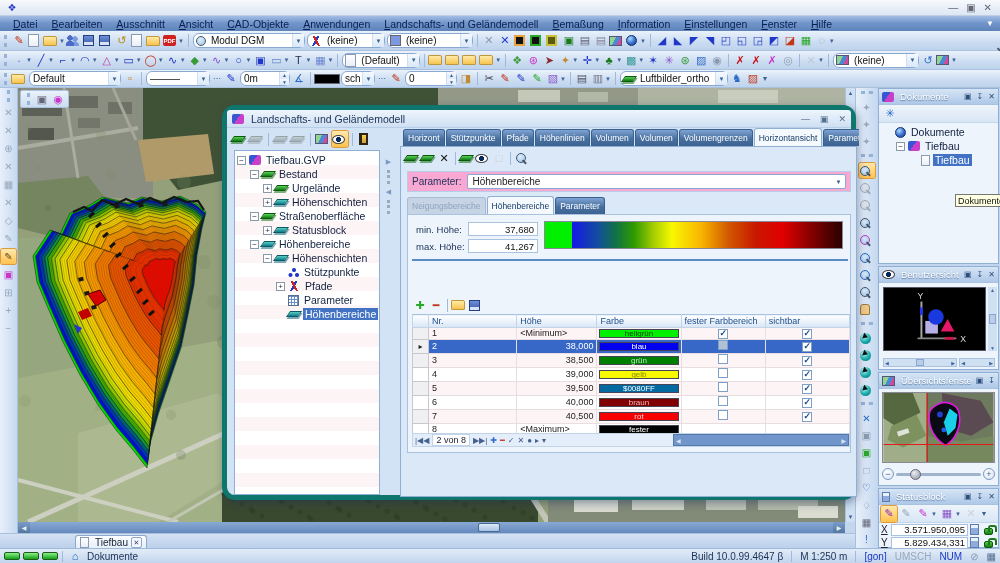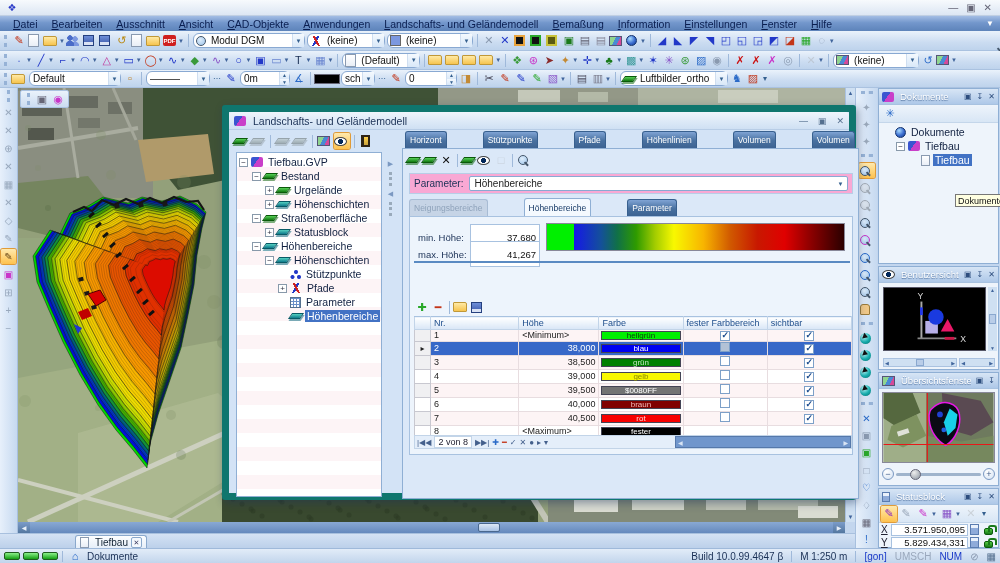--- a/index.html
+++ b/index.html
@@ -72,43 +72,43 @@
 .ptitle{height:16px;background:linear-gradient(#d7e5f5,#aec8e8);display:flex;align-items:center;padding:0 3px;gap:3px;border-bottom:1px solid #a8c2e0;}
 .ptitle .pt{color:#fff;font-size:9.5px;text-shadow:0 1px 1px #5a7aa5;white-space:nowrap;overflow:hidden;flex:1;}
 .ptitle .pbtn{color:#2e4e7e;font-size:8px;margin-left:2px;}
 .ptoolbar{height:18px;display:flex;align-items:center;padding-left:3px;background:linear-gradient(#eef4fb,#d8e6f5);border-bottom:1px solid #c4d6ea;}
 .tree{font-size:10.5px;color:#102040;position:relative;}
 .trow{display:flex;align-items:center;height:14px;white-space:nowrap;}
 .texp{width:9px;height:9px;border:1px solid #8899aa;background:#fff;font-size:8px;line-height:7px;text-align:center;color:#334;margin-right:3px;flex:none;}
 .tlabel{padding:0 2px;}
 .trow.sel .tlabel{background:#4272c4;color:#fff;}
 .ticon{margin-right:3px;flex:none;position:relative;display:inline-flex;align-items:center;justify-content:center;}
-#dialog{left:222px;top:17px;width:634px;height:395px;background:#d3e3f6;border:7px solid #0f766e;border-radius:3px;box-shadow:2px 3px 8px rgba(30,50,90,.45);}
+#dialog{left:222px;top:17px;width:634px;height:395px;background:#d3e3f6;border:5px solid #0f766e;border-radius:13px;box-shadow:2px 3px 8px rgba(30,50,90,.45);}
 #dtitle{height:18px;display:flex;align-items:center;padding:0 5px;gap:4px;background:linear-gradient(#eef5fc,#cfe0f3);border-bottom:1px solid #b8cde6;border-radius:3px 3px 0 0;}
 #dtitle .dt{font-size:10.5px;color:#1a3055;flex:1;}
 #dtitle .pbtn{color:#55708f;font-size:9px;margin-left:6px;}
 #dtoolbar{position:absolute;left:4px;top:19px;width:168px;height:20px;display:flex;align-items:center;gap:1px;}
 #dtree{position:absolute;left:7px;top:40px;width:146px;height:345px;background:repeating-linear-gradient(#fff 0 14px,#fdf4f6 14px 28px);border:1px solid #8fafd4;overflow:hidden;padding-top:2px;}
 #dsplit{position:absolute;left:153px;top:40px;width:17px;height:345px;display:flex;flex-direction:column;align-items:center;color:#7b99c2;font-size:7px;padding-top:8px;gap:4px;}
-.tabstrip{position:absolute;display:flex;align-items:flex-end;height:18px;overflow:hidden;gap:35px;}
+.tabstrip{position:absolute;display:flex;align-items:flex-end;height:18px;overflow:hidden;}
 .tab{height:17px;display:flex;align-items:center;padding:0 4px;font-size:8.5px;color:#fff;background:linear-gradient(#7fa3d4,#48709f 55%,#3d6392);border:1px solid #38608f;border-bottom:none;border-radius:3px 3px 0 0;margin-right:1px;white-space:nowrap;flex:none;}
 .tab.active{background:#f4f9fe;color:#173a66;height:18px;border-color:#8fafd4;}
 .tab.disabled{background:#c6d4e6;color:#8fa3bb;border-color:#a8bcd4;}
 #maintabs{left:176px;top:18px;width:456px;}
 #dcontent{position:absolute;left:173px;top:36px;width:457px;height:351px;background:#dbe8f8;border:1px solid #8fafd4;}
 #ctoolbar{position:absolute;left:3px;top:2px;height:18px;display:flex;align-items:center;}
 #paramrow{position:absolute;left:6px;top:24px;width:444px;height:21px;background:#f9a8d4;border:1px solid #b8cde6;display:flex;align-items:center;padding:0 4px;gap:6px;}
 #paramrow .plabel{font-size:10px;color:#1a3055;}
 #paramrow .pcombo{flex:1;height:15px;background:#fff;border:1px solid #89a9d2;display:flex;align-items:center;font-size:10px;padding-left:4px;border-radius:2px;}
 #paramrow .pcombo .ca{margin-left:auto;width:13px;align-self:stretch;display:flex;align-items:center;justify-content:center;color:#35608f;font-size:6px;}
 #subtabs{left:6px;top:49px;}
 #page{position:absolute;left:6px;top:67px;width:444px;height:239px;background:#edf4fc;border:1px solid #a8c2e0;}
 .frow{position:absolute;display:flex;align-items:center;gap:4px;font-size:9.5px;color:#1a3055;white-space:nowrap;}
 .frow>span{white-space:nowrap;}
-.field{background:#fff;border:1px solid #a8c2e0;height:14px;display:flex;align-items:center;justify-content:flex-end;padding:12px 3px;font-size:9.5px;color:#111;}
+.field{background:#fff;border:1px solid #a8c2e0;height:14px;display:flex;align-items:center;justify-content:flex-end;padding:6px 3px;font-size:9.5px;color:#111;}
 #gradbar{position:absolute;left:136px;top:6px;width:299px;height:28px;border:1px solid #889;display:flex;}
 #gradbar .gblock{width:27px;height:100%;}
 #gradbar .gramp{flex:1;height:100%;}
 #pagehr{position:absolute;left:4px;top:44px;width:436px;height:2px;background:#5a8ac2;}
 #groupbox{position:absolute;left:4px;top:50px;width:436px;height:30px;border:1px solid #b8cde6;background:#eef5fc;display:flex;align-items:center;padding:0 6px;gap:5px;}
 .cb{width:11px;height:11px;background:#fff;border:1px solid #7da0c8;display:inline-flex;align-items:center;justify-content:center;font-size:10px;font-weight:700;color:#1a4a8c;flex:none;}
 .cb.checked::after{content:"✓";}
 .cb.graybox{background:#b2c2d6;}
 #groupbox .glabel{font-size:9.5px;color:#1a3055;}
 #groupbox .field{width:62px;}
@@ -1045,21 +1045,21 @@
                     <div class="chip" style="background: rgb(248, 248, 0); color: rgb(138, 138, 0);">gelb</div>
                   </td>
                   <td class="c"><span class="cb "></span></td>
                   <td class="c"><span class="cb checked"></span></td>
                 </tr>
                 <tr>
                   <td class="ind"></td>
                   <td>5</td>
                   <td class="num">39,500</td>
                   <td class="c">
-                    <div class="chip" style="background: #737373; color: rgb(255, 255, 255);">$0080FF</div>
+                    <div class="chip" style="background: #0369a1; color: rgb(255, 255, 255);">$0080FF</div>
                   </td>
                   <td class="c"><span class="cb "></span></td>
                   <td class="c"><span class="cb checked"></span></td>
                 </tr>
                 <tr>
                   <td class="ind"></td>
                   <td>6</td>
                   <td class="num">40,000</td>
                   <td class="c">
                     <div class="chip" style="background: rgb(128, 0, 0); color: rgb(240, 184, 184);">braun</div>

